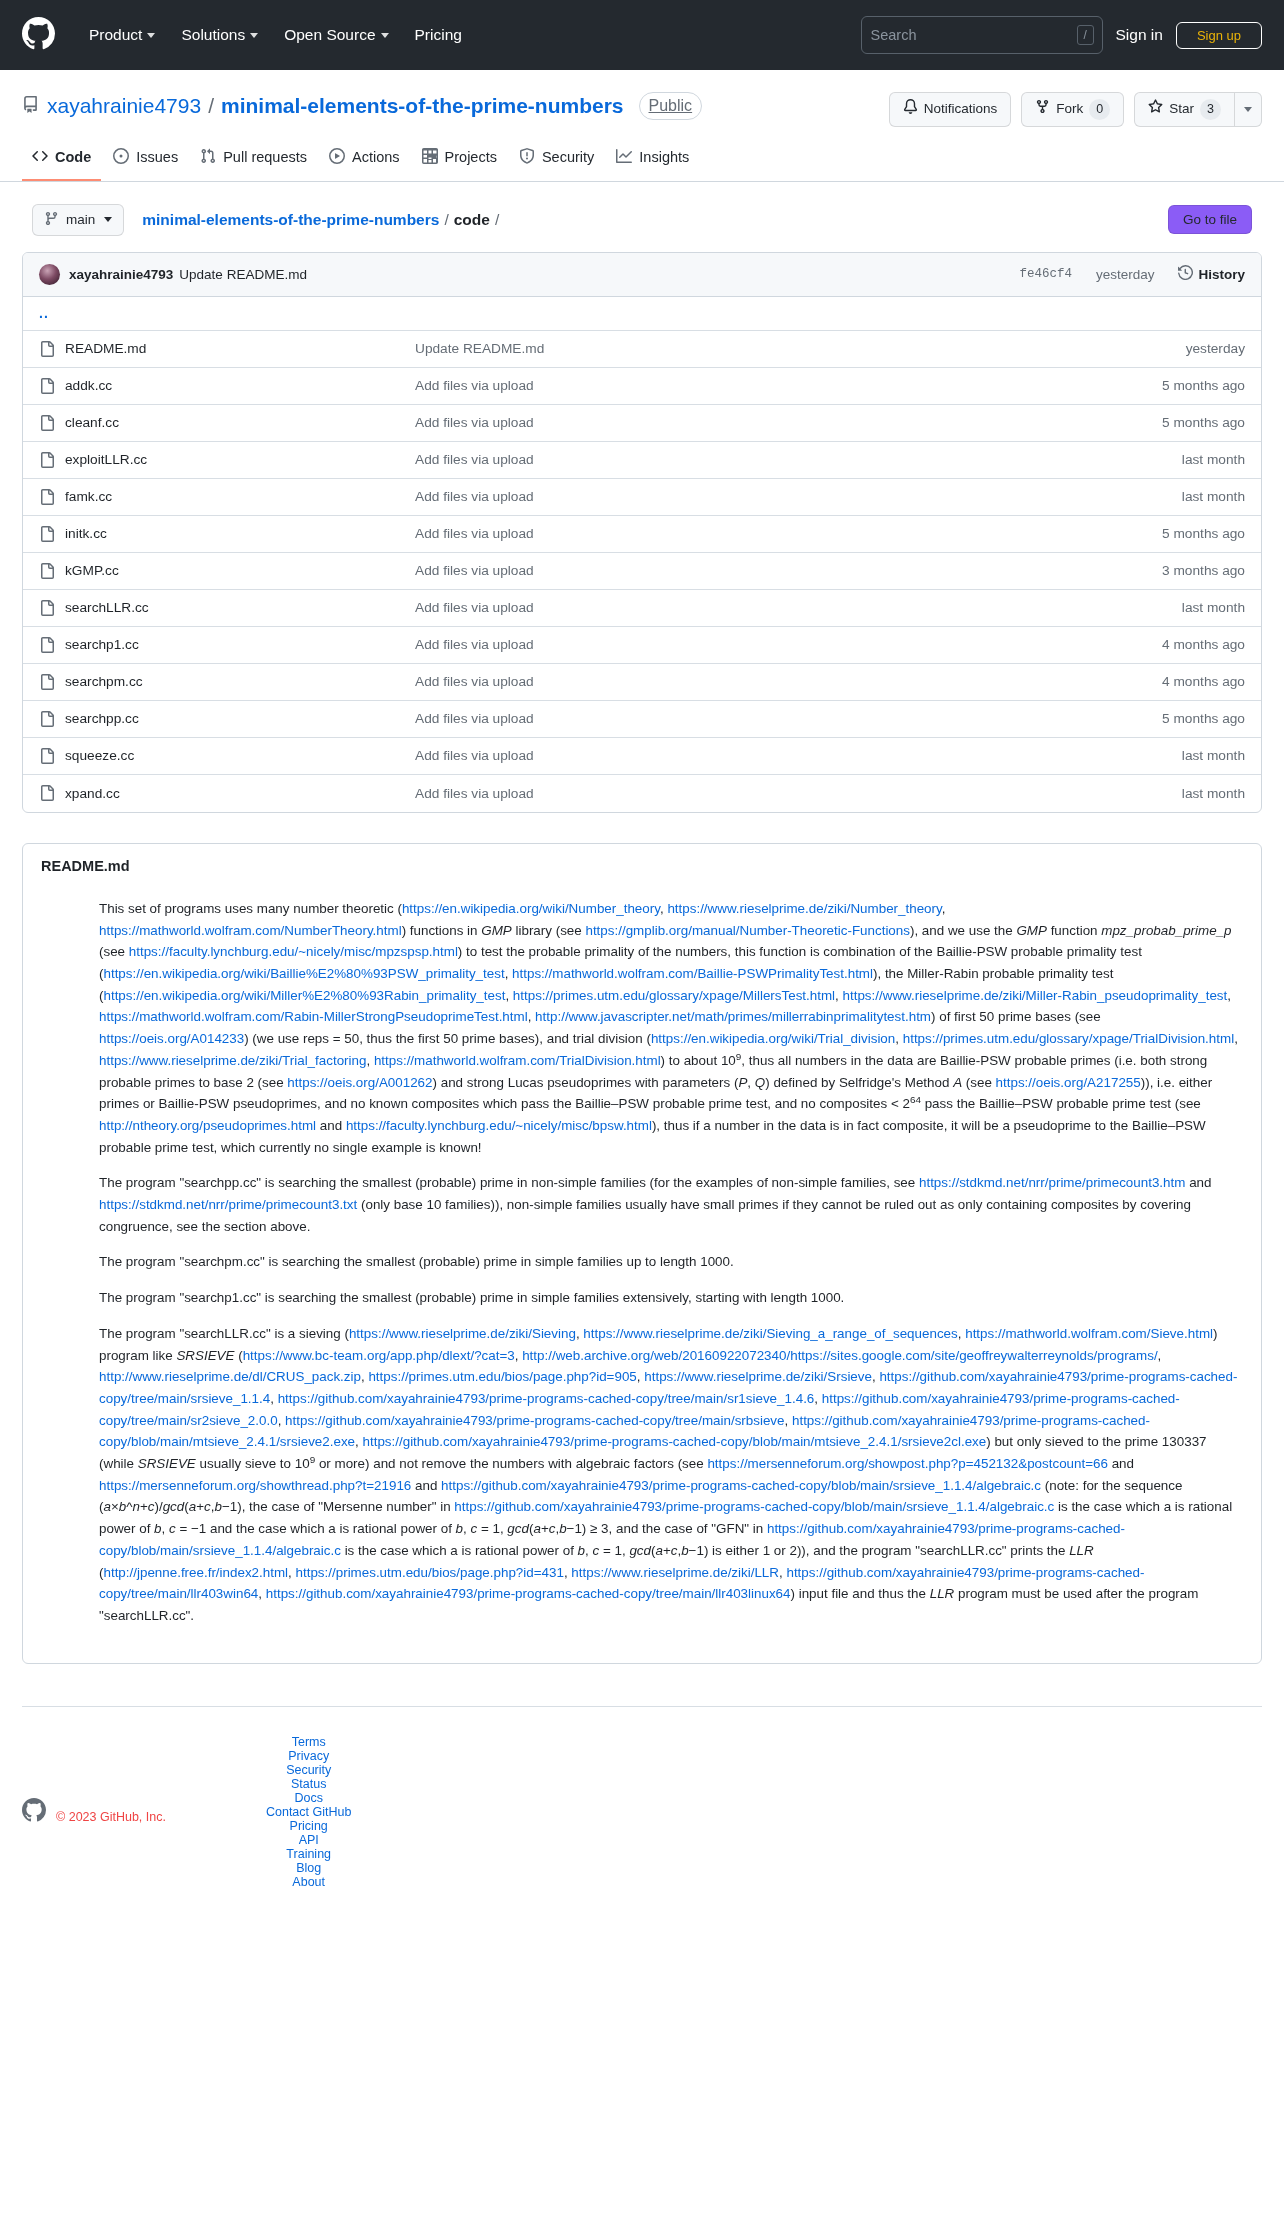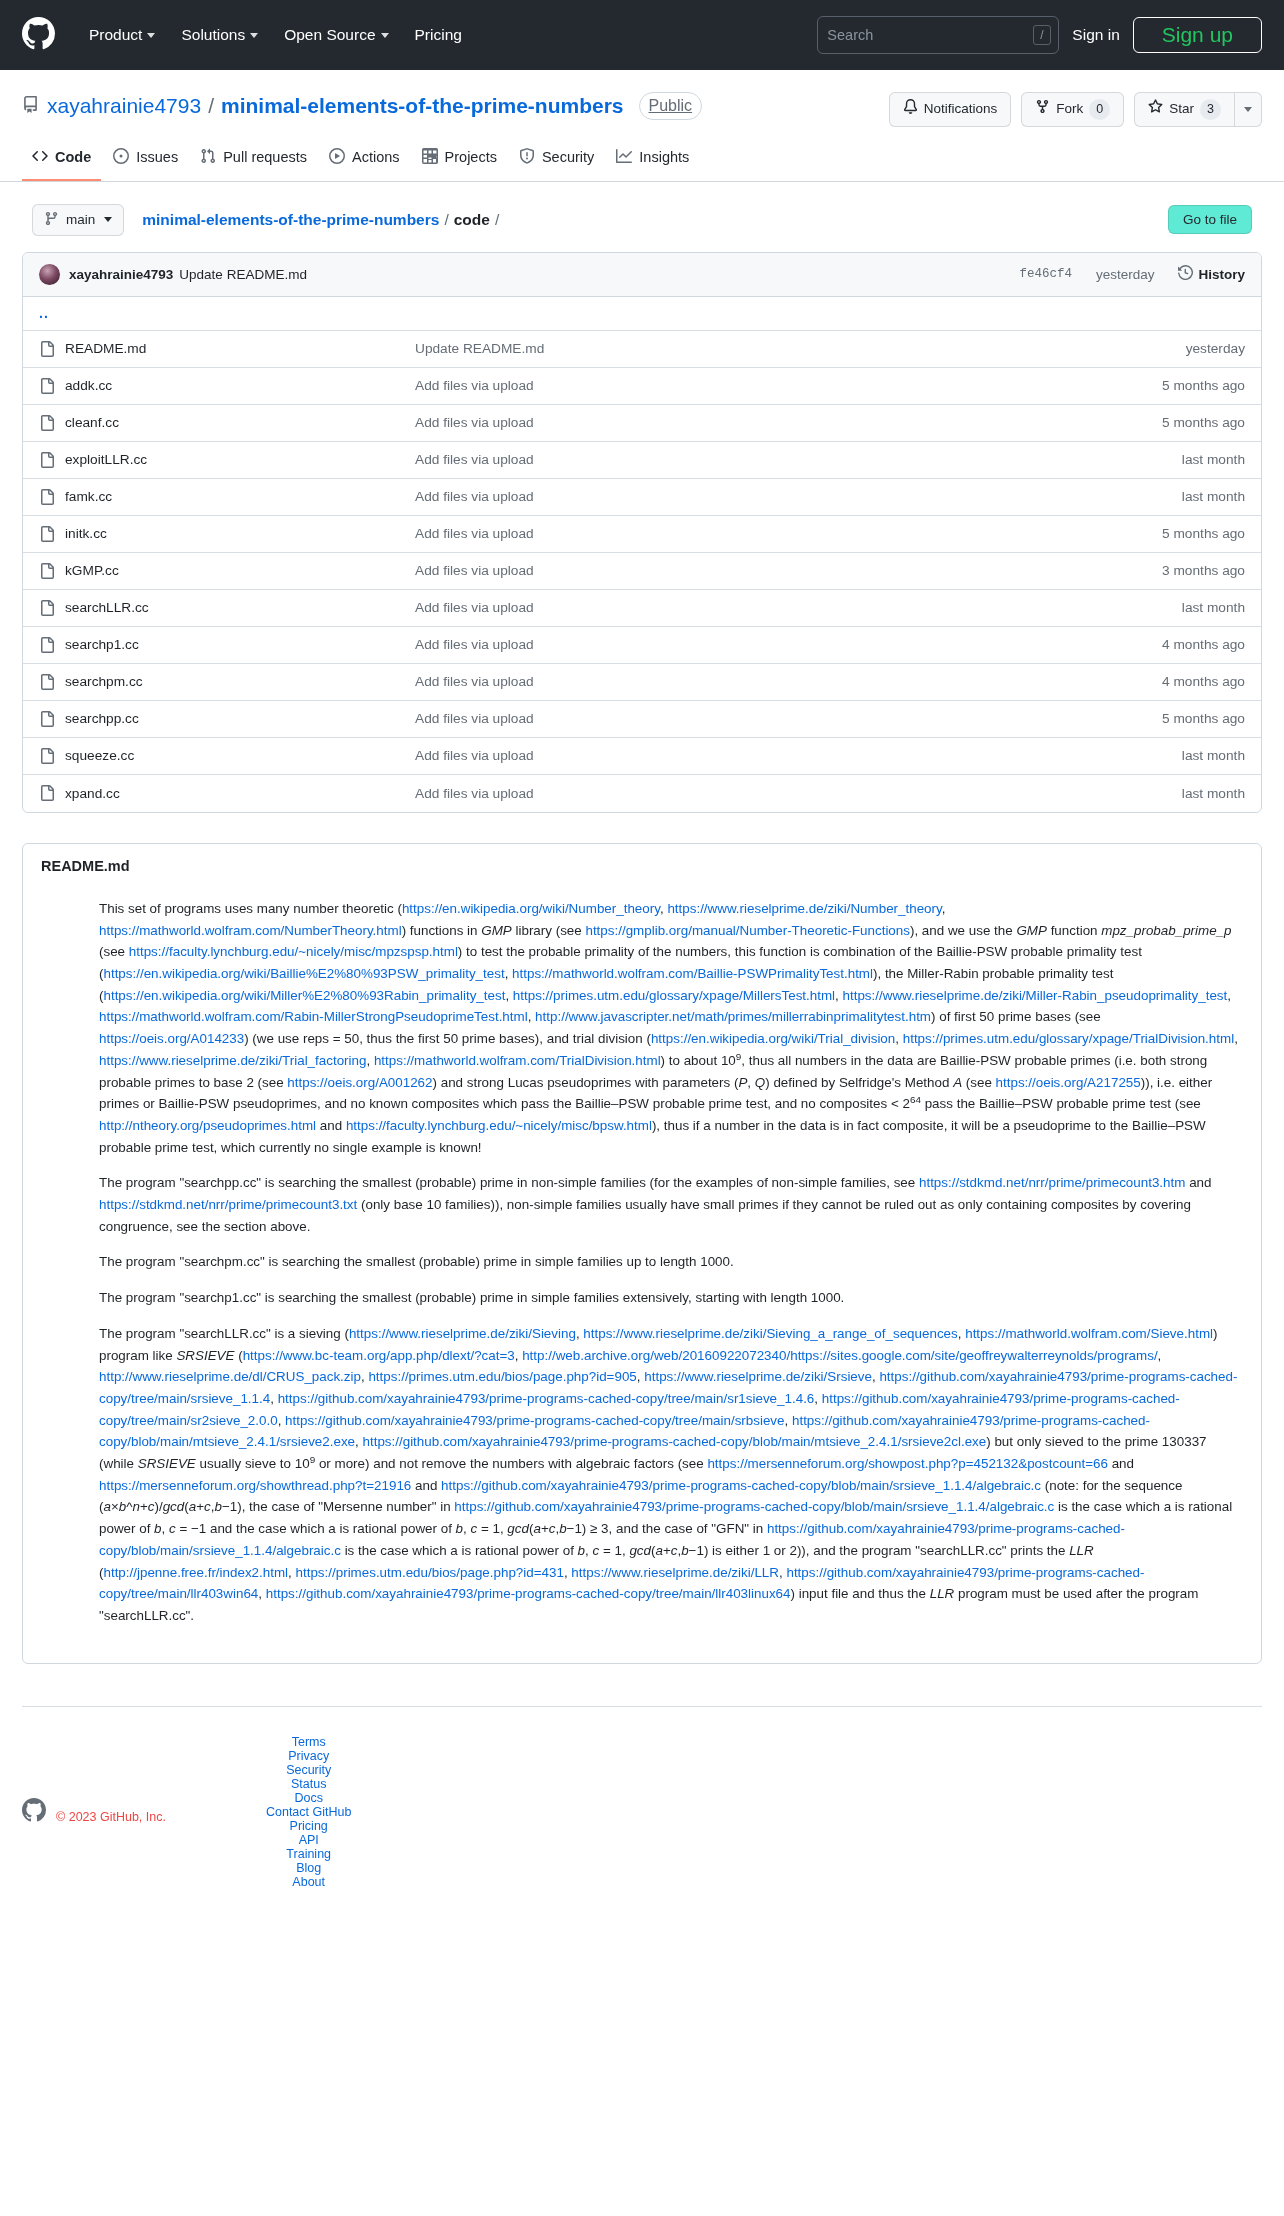--- a/index.html
+++ b/index.html
@@ -72,25 +72,25 @@
     border: 1px solid #57606a;
     border-radius: 3px;
     color: #8b949e;
     font-size: 12px;
     line-height: 1;
     padding: 3px 6px;
     margin-left: 6px;
   }
   .signin-link { color: #ffffff; font-size: 15.5px; white-space: nowrap; }
   .signup-btn {
-    color: #22c55e;
-    font-size: 21px;
+    color: #eab308;
+    font-size: 13px;
     border: 1px solid #ffffff;
     border-radius: 6px;
-    padding: 5px 28px;
+    padding: 5px 20px;
     white-space: nowrap;
   }
 
   
   .repo-bar {
     padding: 22px 22px 0 22px;
     display: flex;
     align-items: flex-start;
   }
   .repo-title {
@@ -219,21 +219,21 @@
     display: flex;
     align-items: center;
     gap: 5px;
   }
   .breadcrumb .crumb-link { color: #0969da; font-weight: bold; }
   .breadcrumb .crumb-current { color: #1F2328; font-weight: bold; }
   .breadcrumb .crumb-slash { color: #656d76; font-weight: normal; }
   .goto-file-btn {
     margin-left: auto;
     border: 1px solid rgba(31,35,40,0.15);
-    background: #5eead4;
+    background: #8b5cf6;
     border-radius: 6px;
     font-size: 13.5px;
     padding: 6px 14px;
     color: #24292f;
   }
 
   
   .file-table {
     border: 1px solid #d0d7de;
     border-radius: 6px;

